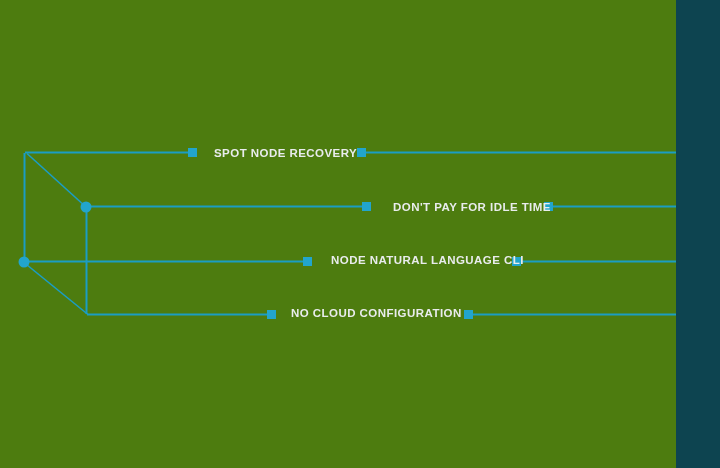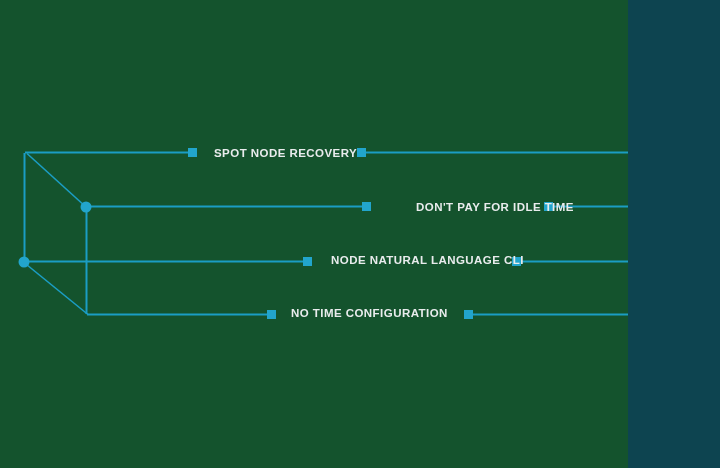--- a/index.html
+++ b/index.html
@@ -5,23 +5,23 @@
   html, body {
     margin: 0;
     padding: 0;
     background: #0d4450;
   }
   body {
     font-family: "Liberation Sans", sans-serif;
   }
   #stage {
     position: relative;
-    width: 628px;
+    width: 676px;
     height: 468px;
-    background: #14532d;
+    background: #4d7c0f;
     overflow: hidden;
   }
   #wire-svg {
     position: absolute;
     left: 0;
     top: 0;
     width: 720px;
     height: 468px;
     display: block;
   }
@@ -30,21 +30,21 @@
     color: #e9eced;
     font-size: 11.5px;
     font-weight: 700;
     letter-spacing: 0.45px;
     white-space: nowrap;
     line-height: 12px;
     font-family: "Liberation Sans", sans-serif;
     -webkit-font-smoothing: antialiased;
   }
   .label-r1 { left: 214px; top: 147px; }
-  .label-r2 { left: 416px; top: 201px; }
+  .label-r2 { left: 393px; top: 201px; }
   .label-r3 { left: 331px; top: 254px; }
   .label-r4 { left: 291px; top: 307px; }
 </style>
 </head>
 <body>
 
 <div id="stage">
 
   <svg id="wire-svg" viewBox="0 0 720 468" xmlns="http://www.w3.org/2000/svg">
 
@@ -76,15 +76,15 @@
     <circle cx="86" cy="207" r="5.5" fill="#22a5cc"></circle>
     <circle cx="24" cy="262" r="5.5" fill="#22a5cc"></circle>
   </svg>
 
   <div class="row-label label-r1">SPOT NODE RECOVERY</div>
 
   <div class="row-label label-r2">DON'T PAY FOR IDLE TIME</div>
 
   <div class="row-label label-r3">NODE NATURAL LANGUAGE CLI</div>
 
-  <div class="row-label label-r4">NO TIME CONFIGURATION</div>
+  <div class="row-label label-r4">NO CLOUD CONFIGURATION</div>
 
 </div>
 
 </body></html>

